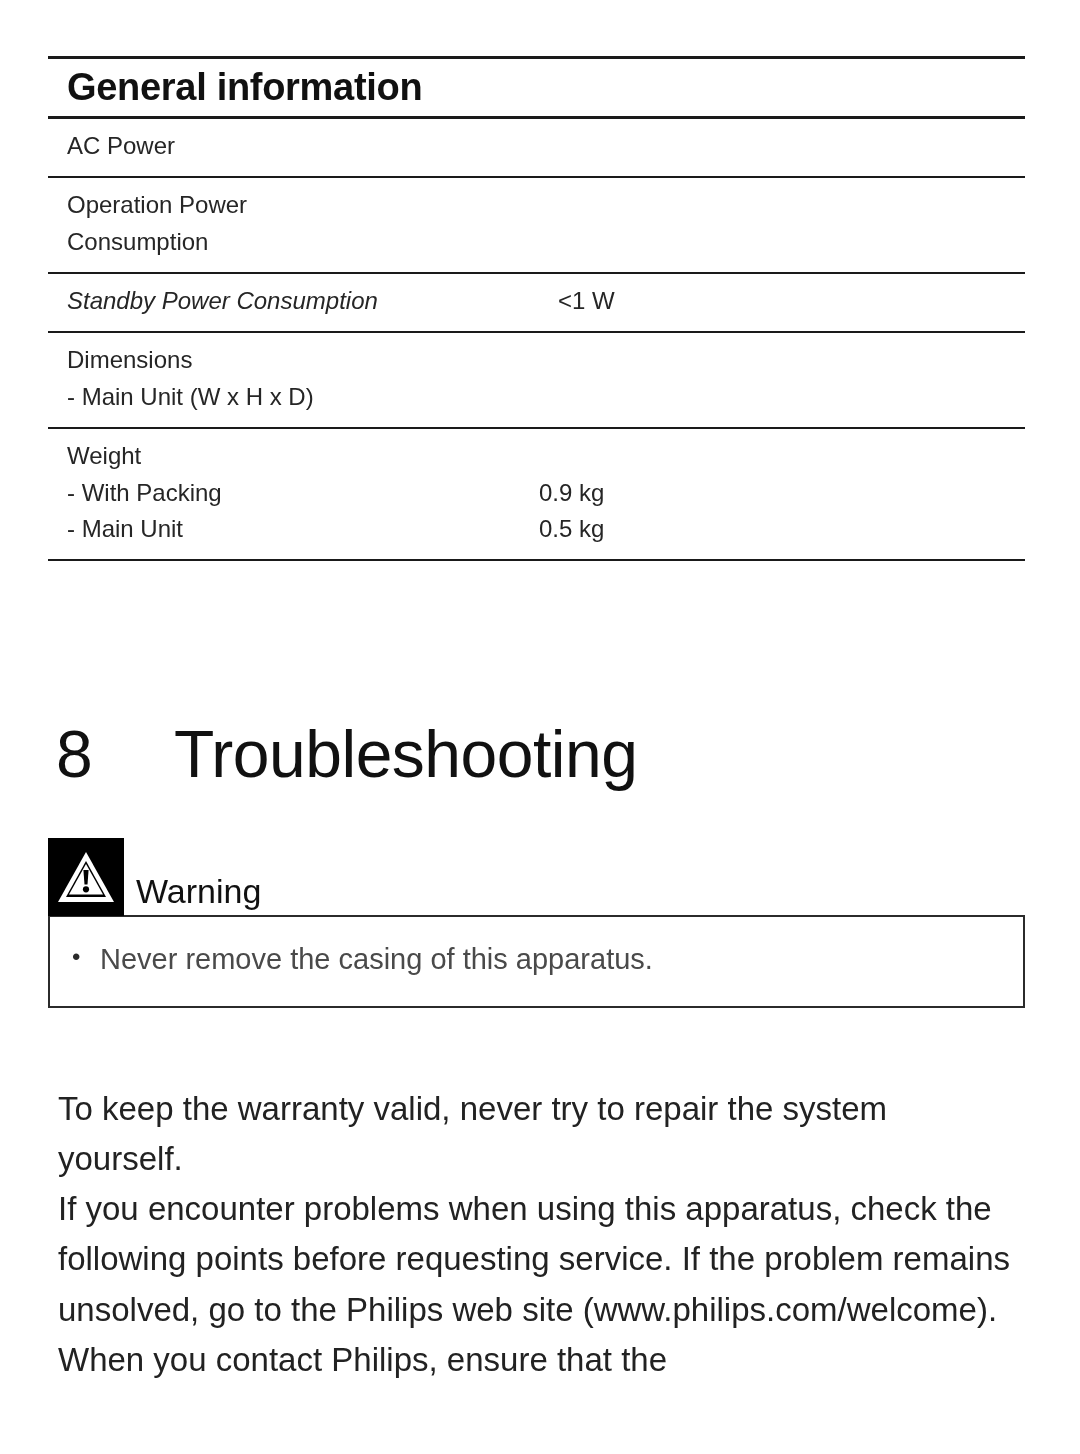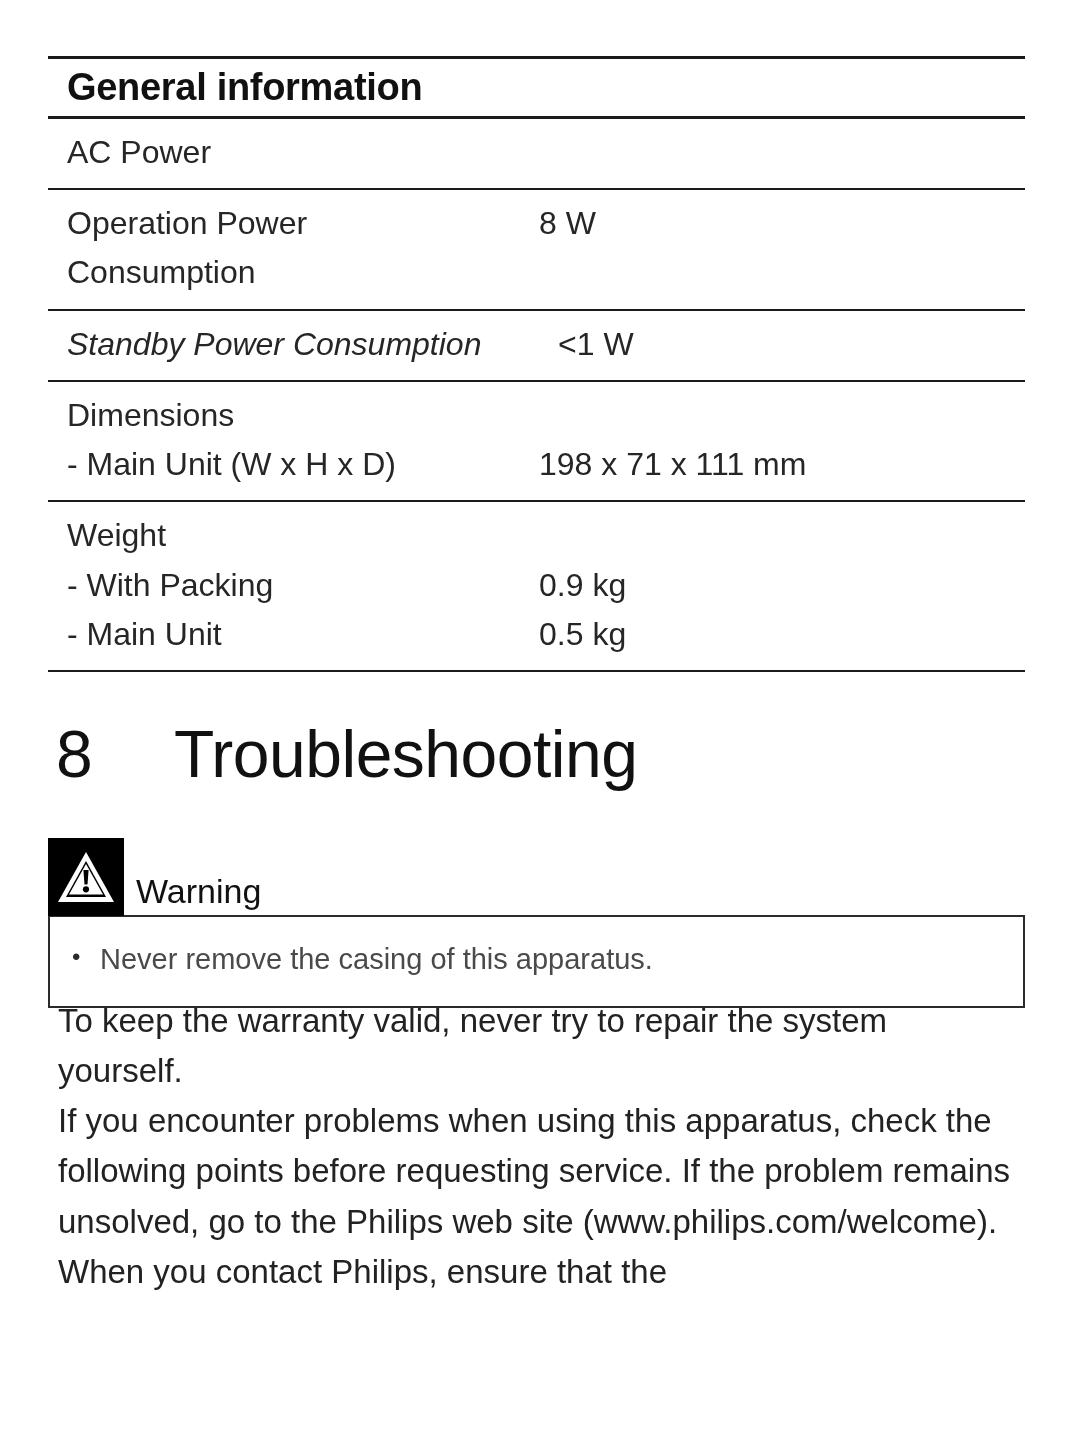--- a/index.html
+++ b/index.html
@@ -43,23 +43,23 @@
     font-size: 38px;
     font-weight: bold;
     letter-spacing: -0.3px;
     padding: 6px 0 6px 19px;
     line-height: 1.18;
     color: #111111;
   }
 
   .spec-row {
     display: flex;
-    align-items: flex-start;
+    align-items: center;
     padding: 9px 0 11px 0;
-    font-size: 32px;
+    font-size: 24px;
     line-height: 1.54;
     font-weight: 300;
     color: #262626;
   }
   .spec-label {
     width: 491px;
     flex: 0 0 491px;
     padding-left: 19px;
     box-sizing: border-box;
     white-space: pre-line;
@@ -146,21 +146,21 @@
     flex: 0 0 28px;
     font-size: 24px;
     line-height: 1.5;
     color: #2b2b2b;
   }
 
   
   .body-text {
     position: absolute;
     left: 58px;
-    top: 996px;
+    top: 1084px;
     width: 960px;
     font-size: 33px;
     line-height: 1.52;
     font-weight: 300;
     color: #222222;
   }
   .body-text p {
     margin: 0;
   }
 </style>
@@ -179,37 +179,34 @@
 
     <div class="spec-row">
       <div class="spec-label">AC Power</div>
     </div>
 
     <div class="rule rule-thin"></div>
 
     <div class="spec-row">
       <div class="spec-label">Operation Power
 Consumption</div>
-      <div class="spec-value">8 W</div>
     </div>
 
     <div class="rule rule-thin"></div>
 
     <div class="spec-row">
       <div class="spec-label wide">Standby Power Consumption</div>
       <div class="spec-value">&lt;1 W</div>
     </div>
 
     <div class="rule rule-thin"></div>
 
     <div class="spec-row">
       <div class="spec-label">Dimensions
 - Main Unit (W x H x D)</div>
-      <div class="spec-value">
-198 x 71 x 111 mm</div>
     </div>
 
     <div class="rule rule-thin"></div>
 
     <div class="spec-row">
       <div class="spec-label">Weight
 - With Packing
 - Main Unit</div>
       <div class="spec-value">
 0.9 kg

